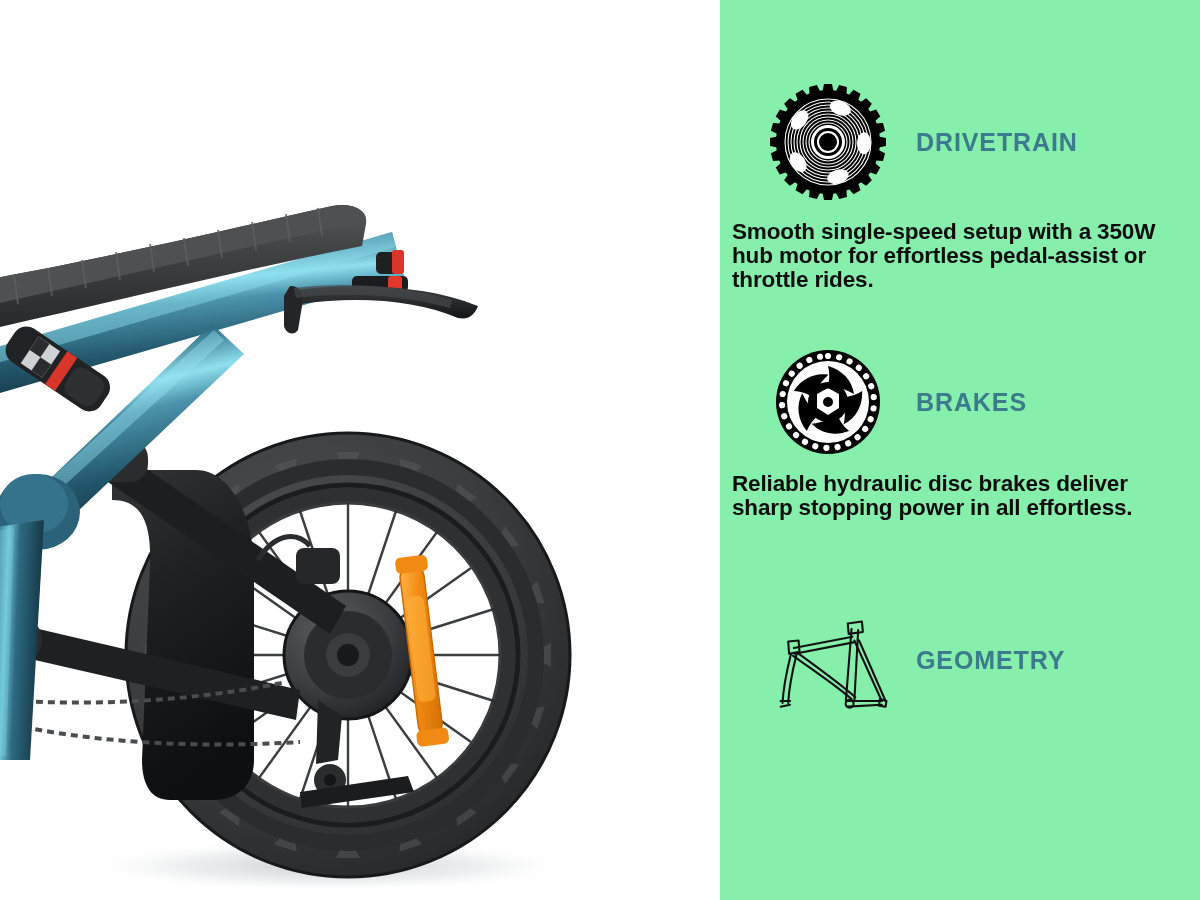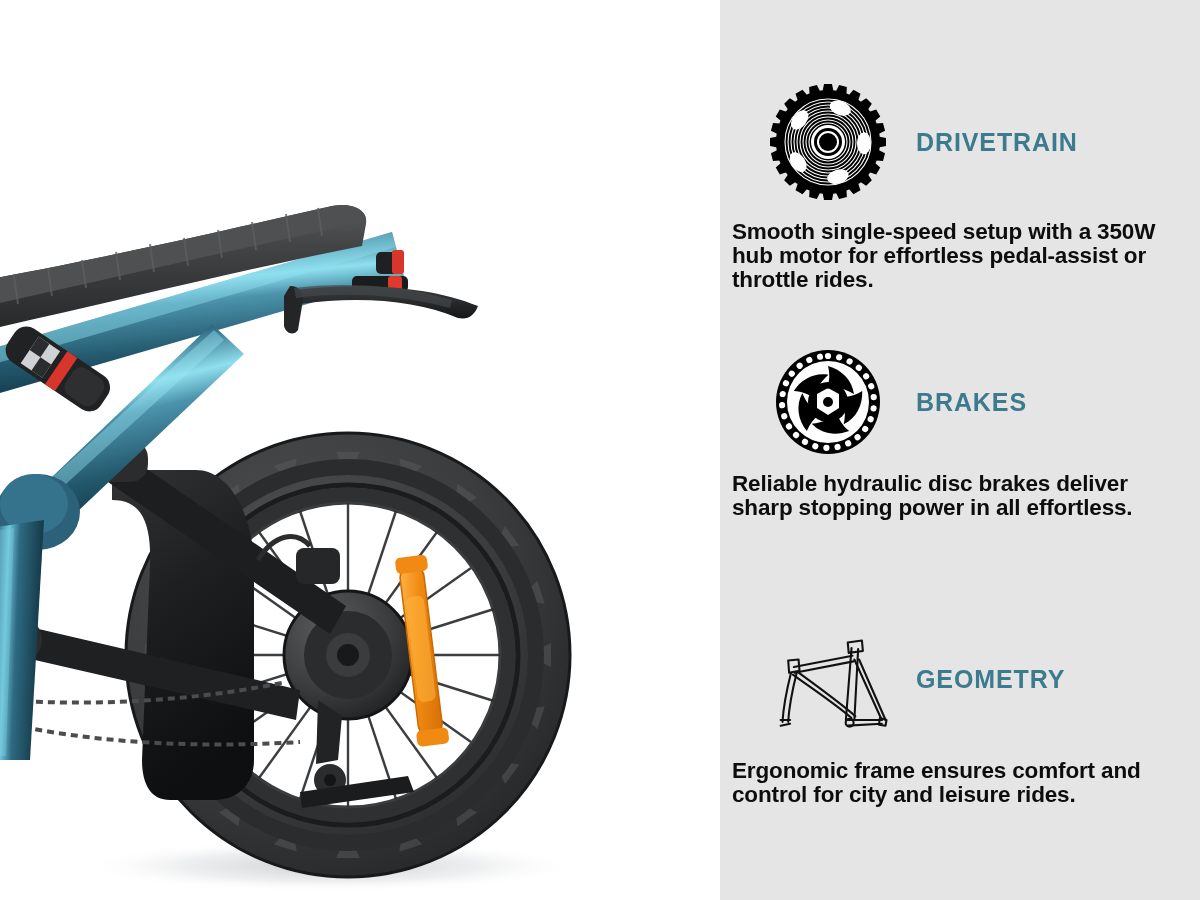--- a/index.html
+++ b/index.html
@@ -33,21 +33,21 @@
     overflow: hidden;
   }
   #bike-svg { position: absolute; left: 0; top: 0; }
 
   
   #feature-panel {
     position: absolute;
     left: 720px; top: 0;
     width: 480px;
     height: 900px;
-    background: #e5e5e5;
+    background: #86efac;
   }
 
   .feature-block { position: absolute; left: 0; width: 480px; }
   .feature-head {
     position: relative;
     height: 120px;
   }
   .feature-icon {
     position: absolute;
     left: 48px;
@@ -79,21 +79,21 @@
     color: #0d0d0d;
     letter-spacing: -0.15px;
   }
 
   #block-drivetrain { top: 82px; }
   #block-drivetrain .feature-body { top: 138px; }
 
   #block-brakes { top: 342px; }
   #block-brakes .feature-body { top: 130px; }
 
-  #block-geometry { top: 619px; }
+  #block-geometry { top: 600px; }
   #block-geometry .feature-body { top: 140px; }
 </style>
 </head>
 <body>
 
 <div id="page">
 
   <div id="photo-panel">
     <svg id="bike-svg" width="720" height="900" viewBox="0 0 720 900">
       <defs>
@@ -614,17 +614,16 @@
 
             <path d="M95 28 L124 92"></path>
             <path d="M100 28 L128 92"></path>
 
             <circle cx="90" cy="95" r="4.2"></circle>
             <path d="M122 90 L129 92 L128 98 L121 97 Z"></path>
           </g>
         </svg>
         <div class="feature-title">GEOMETRY</div>
       </div>
-      <div class="feature-body">Ergonomic frame ensures comfort and control for city and leisure rides.</div>
     </div>
 
   </div>
 </div>
 
 </body></html>

